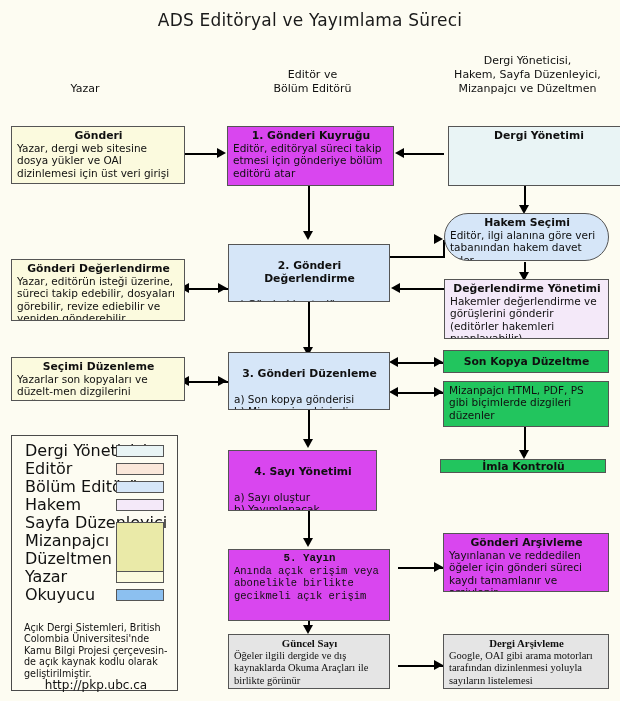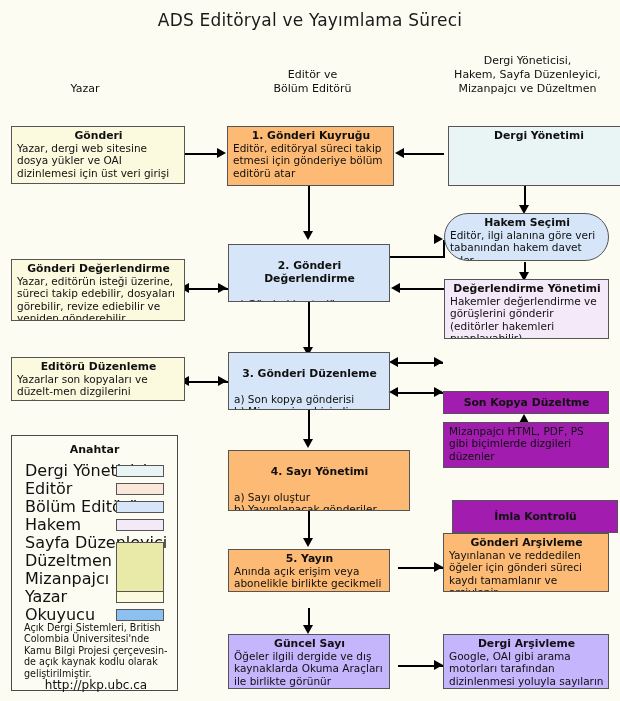--- a/index.html
+++ b/index.html
@@ -30,26 +30,26 @@
     padding:2px 4px 2px 5px;
     overflow:hidden;
   }
   .box .bt{display:block;text-align:center;font-weight:bold;font-size:10.8px;line-height:13px;}
   .box .bd{display:block;text-align:left;}
   .box.onlytitle{display:flex;align-items:center;justify-content:center;}
   .box.onlytitle .bt{font-size:10.8px;}
 
   
   .c-manager   {background:#e9f4f5;}
-  .c-editor    {background:#fdba74;}
+  .c-editor    {background:#d946ef;}
   .c-section   {background:#d6e6f8;}
   .c-reviewer  {background:#f4e9f9;}
-  .c-layout    {background:#a21caf;margin-top:41px;}
+  .c-layout    {background:#22c55e;}
   .c-author    {background:#fbfade;}
-  .c-reader    {background:#c4b5fd;}
+  .c-reader    {background:#e5e5e5;font-family:Liberation Serif, serif;}
 
   
   .ln{position:absolute;background:#000;}
   .ln.h{height:2px;}
   .ln.v{width:2px;}
   .ah{position:absolute;width:0;height:0;}
   .ah.r{border-top:5.5px solid transparent;border-bottom:5.5px solid transparent;border-left:9px solid #000;}
   .ah.l{border-top:5.5px solid transparent;border-bottom:5.5px solid transparent;border-right:9px solid #000;}
   .ah.d{border-left:5.5px solid transparent;border-right:5.5px solid transparent;border-top:9px solid #000;}
   .ah.u{border-left:5.5px solid transparent;border-right:5.5px solid transparent;border-bottom:9px solid #000;}
@@ -174,72 +174,71 @@
   </div>
 
   <div class="box c-section" style="left:228px;top:244px;width:162px;height:58px;white-space:pre-line;">
     <span class="bt">2. Gönderi Değerlendirme</span>
     <span class="bd">a) Gönderi kontrolü
 b) Hakemlik yönetimi
 c) Editöryal karara varma</span>
   </div>
 
   <div class="box c-author" style="left:11px;top:357px;width:174px;height:44px;">
-    <span class="bt">Editörü Düzenleme</span>
+    <span class="bt">Seçimi Düzenleme</span>
     <span class="bd">Yazarlar son kopyaları ve düzelt-men dizgilerini değerlendirir</span>
   </div>
 
   <div class="box c-section" style="left:228px;top:352px;width:162px;height:58px;white-space:pre-line;">
     <span class="bt">3. Gönderi Düzenleme</span>
     <span class="bd">a) Son kopya gönderisi
 b) Mizanpaj ve biçimli dizgiler
 c) Düzeltmen dizgileri</span>
   </div>
 
   <div class="box c-layout onlytitle" style="left:443px;top:350px;width:166px;height:23px;">
     <span class="bt">Son Kopya Düzeltme</span>
   </div>
 
   <div class="box c-layout" style="left:443px;top:381px;width:166px;height:46px;">
     <span class="bd">Mizanpajcı HTML, PDF, PS gibi biçimlerde dizgileri düzenler</span>
   </div>
 
-  <div class="box c-layout onlytitle" style="left:452px;top:459px;width:166px;height:33px;">
+  <div class="box c-layout onlytitle" style="left:440px;top:459px;width:166px;height:14px;">
     <span class="bt">İmla Kontrolü</span>
   </div>
 
-  <div class="box c-editor" style="left:228px;top:450px;width:182px;height:61px;white-space:pre-line;">
+  <div class="box c-editor" style="left:228px;top:450px;width:149px;height:61px;white-space:pre-line;">
     <span class="bt">4. Sayı Yönetimi</span>
     <span class="bd">a) Sayı oluştur
 b) Yayımlanacak gönderiler
 c) İçindekiler sayfası düzenleme</span>
   </div>
 
-  <div class="box c-editor" style="left:228px;top:549px;width:162px;height:43px;">
+  <div class="box c-editor" style="left:228px;top:549px;width:162px;height:72px;font-family:Liberation Mono, monospace;">
     <span class="bt">5. Yayın</span>
     <span class="bd">Anında açık erişim veya abonelikle birlikte gecikmeli açık erişim</span>
   </div>
 
   <div class="box c-editor" style="left:443px;top:533px;width:166px;height:59px;">
     <span class="bt">Gönderi Arşivleme</span>
     <span class="bd">Yayınlanan ve reddedilen öğeler için gönderi süreci kaydı tamamlanır ve arşivlenir</span>
   </div>
 
   <div class="box c-reader" style="left:228px;top:634px;width:162px;height:55px;">
     <span class="bt">Güncel Sayı</span>
     <span class="bd">Öğeler  ilgili dergide ve dış kaynaklarda  Okuma Araçları ile birlikte  görünür</span>
   </div>
 
   <div class="box c-reader" style="left:443px;top:634px;width:166px;height:55px;">
     <span class="bt">Dergi Arşivleme</span>
     <span class="bd">Google, OAI gibi arama motorları tarafından  dizinlenmesi yoluyla sayıların  listelemesi</span>
   </div>
 
   <div class="legend">
-    <div class="lt">Anahtar</div>
     <div class="rows">
 
       <div class="lrow">
         <span>Dergi Yöneticisi</span>
         <span class="sw" style="background:#e9f4f5;"></span>
       </div>
       <div class="lrow">
         <span>Editör</span>
         <span class="sw" style="background:#fae7da;"></span>
       </div>
@@ -249,24 +248,24 @@
       </div>
       <div class="lrow">
         <span>Hakem</span>
         <span class="sw" style="background:#f4e9f9;"></span>
       </div>
 
       <div class="lrow">
         <span>Sayfa Düzenleyici</span>
       </div>
       <div class="lrow">
+        <span>Mizanpajcı</span>
+      </div>
+      <div class="lrow">
         <span>Düzeltmen</span>
-      </div>
-      <div class="lrow">
-        <span>Mizanpajcı</span>
       </div>
       <div class="swbig" style="top:80px;height:52px;"></div>
 
       <div class="lrow">
         <span>Yazar</span>
         <span class="sw" style="background:#fbfade;"></span>
       </div>
       <div class="lrow">
         <span>Okuyucu</span>
         <span class="sw" style="background:#8cc0f0;"></span>

